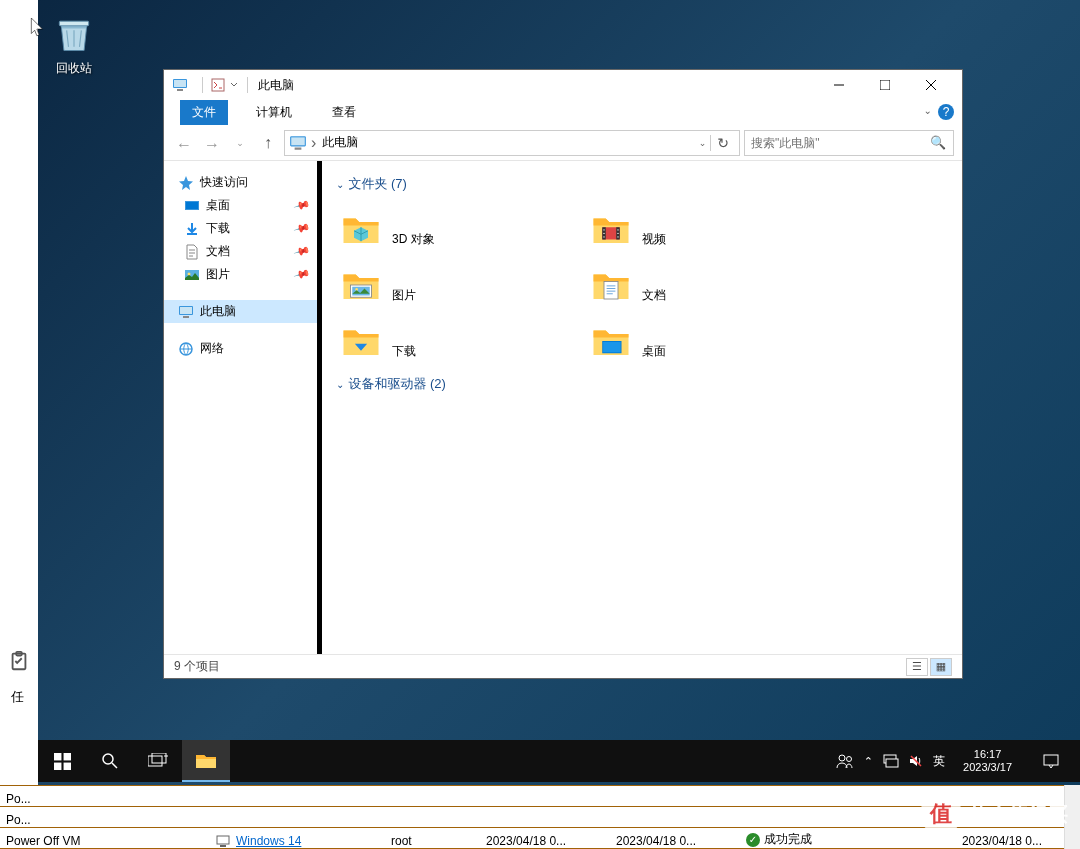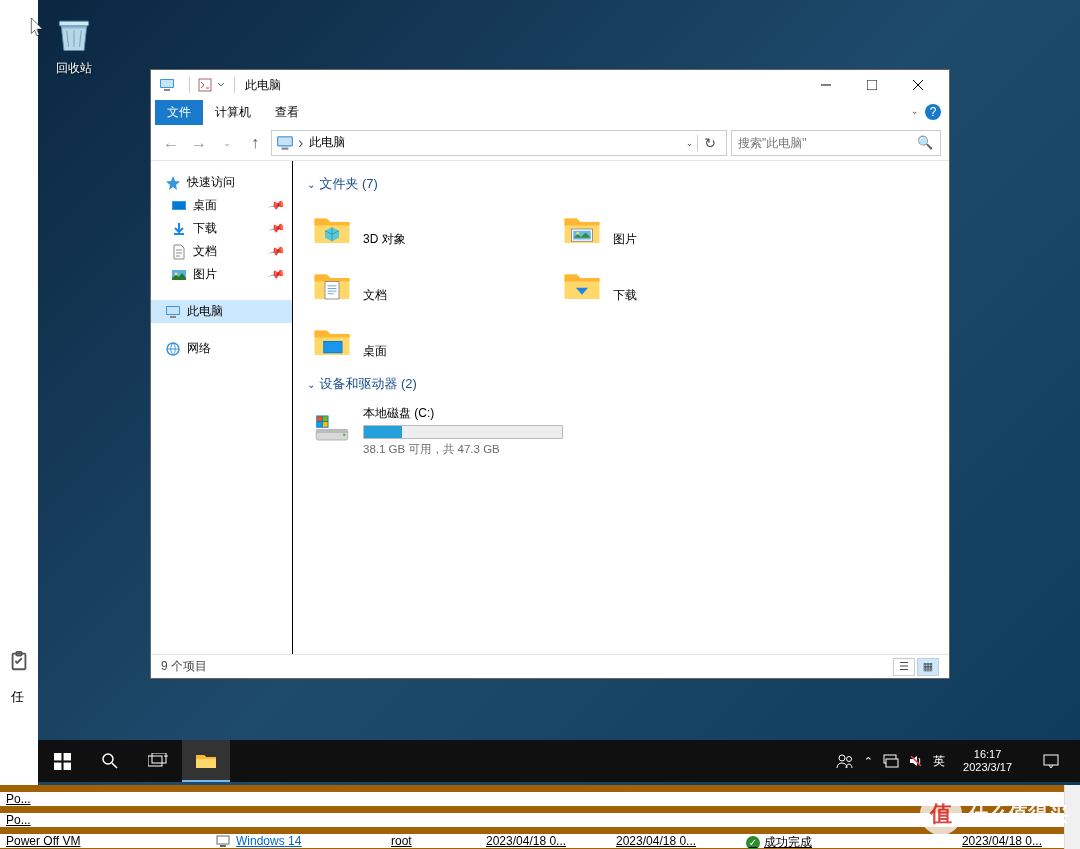--- a/index.html
+++ b/index.html
@@ -7,49 +7,49 @@
 .outer-bg { position: absolute; inset: 0; background: linear-gradient(135deg, #0a2540 0%, #1e4a6b 50%, #0d3a5a 100%); }
 .outer-left { position: absolute; left:0; top:0; width:38px; height:100%; background:#fff; }
 .outer-left-icon { position:absolute; left:8px; top:650px; width:22px; height:22px; color:#555; }
 .outer-left-text { position:absolute; left:11px; top:688px; font-size:13px; }
 
 .desktop-icon { position: absolute; left: 40px; top: 12px; width: 68px; text-align: center; cursor: pointer; }
 .desktop-icon svg { width: 44px; height: 44px; }
 .desktop-icon-label { color: #fff; font-size: 12px; text-shadow: 1px 1px 2px rgba(0,0,0,.8); }
 .cursor { position: absolute; left: 30px; top: 18px; color: #fff; pointer-events:none; }
 
-.explorer { position: absolute; left: 150px; top: 69px; width: 800px; height: 610px; background: #fff; border: 1px solid #666; display: flex; flex-direction: column; }
+.explorer { position: absolute; left: 163px; top: 69px; width: 800px; height: 610px; background: #fff; border: 1px solid #666; display: flex; flex-direction: column; }
 .titlebar { height: 30px; display: flex; align-items: center; padding: 0 8px; background: #fff; }
 .titlebar-icon { width: 16px; height: 16px; margin-right: 6px; }
 .qat { display:flex; gap:4px; align-items:center; }
 .qat-sep { width:1px; height:16px; background:#ccc; margin:0 4px; }
 .titlebar-title { font-size: 12px; margin-left: 6px; flex: 1; }
 .win-controls { display: flex; }
 .win-btn { width: 46px; height: 30px; display: flex; align-items: center; justify-content: center; cursor: pointer; }
 
-.menubar { height: 25px; background: #fff; display: flex; align-items: center; padding-left: 4px; position: relative; }
+.menubar { height: 25px; background: #fff; display: flex; align-items: center; padding-left: 16px; position: relative; gap: 16px; }
 .menu-tab { padding: 4px 12px; font-size: 12px; cursor: pointer; }
 .menu-tab.file { background: #1979ca; color: #fff; }
 .menu-expand { position:absolute; right:30px; top:5px; font-size:10px; color:#666; cursor:pointer; }
 .menu-help { position:absolute; right:8px; top:4px; width:16px; height:16px; border-radius:50%; background:#1979ca; color:#fff; font-size:12px; text-align:center; line-height:16px; cursor:pointer; }
 
 .addrbar { height: 36px; display: flex; align-items: center; padding: 4px 8px; gap: 4px; border-bottom:1px solid #e5e5e5; }
 .nav-arrow { width: 24px; height: 24px; display: flex; align-items:center; justify-content:center; color: #999; cursor:pointer; }
 .nav-arrow.enabled { color: #555; }
 .addrbox { flex: 1; height: 26px; border: 1px solid #ccc; display: flex; align-items: center; padding: 0 4px; }
 .addrbox-icon { width: 18px; height: 18px; margin-right: 4px; }
 .addrbox-text { font-size: 12px; flex: 1; }
 .addrbox-drop { font-size: 9px; color: #666; cursor:pointer; padding:0 4px; }
 .refresh { border-left: 1px solid #ccc; padding: 0 6px; cursor:pointer; font-size:14px; color:#555; }
 .searchbox { width: 210px; height: 26px; border: 1px solid #ccc; display: flex; align-items: center; padding: 0 6px; color: #888; font-size: 12px; }
 .searchbox input { border:none; outline:none; flex:1; font-size:12px; }
 .search-icon { font-size:13px; color:#888; }
 
 .body { flex: 1; display: flex; overflow: hidden; }
-.nav { width: 142px; border-right: 1px solid #000000; padding-top: 10px; overflow-y:auto; }
+.nav { width: 158px; border-right: 5px solid #000000; padding-top: 10px; overflow-y:auto; }
 .nav-item { display: flex; align-items: center; padding: 3px 8px 3px 20px; font-size: 12px; cursor: pointer; position: relative; }
 .nav-item.top { padding-left:14px; font-size:12px; }
 .nav-item.selected { background: #cce8ff; }
 .nav-item svg, .nav-item .nav-ico { width: 16px; height: 16px; margin-right: 6px; flex-shrink:0; }
 .nav-pin { position:absolute; right:8px; color:#888; font-size:11px; transform:rotate(30deg); }
 .nav-group-gap { height:14px; }
 
 .content { flex: 1; padding: 8px 0 8px 14px; overflow-y:auto; }
 .group-header { display: flex; align-items: center; color: #1a4e8c; font-size: 13px; margin: 6px 0 8px 0; cursor:pointer; }
 .group-caret { font-size:10px; margin-right:4px; }
@@ -72,21 +72,21 @@
 
 .taskbar { position: absolute; left: 38px; right: 0; top: 740px; height: 42px; background: #101010; display: flex; align-items: center; color: #fff; }
 .tb-btn { width: 48px; height: 42px; display: flex; align-items: center; justify-content: center; cursor: pointer; }
 .tb-btn.active { background: #333; border-bottom: 2px solid #76b9ed; }
 .tb-spacer { flex: 1; }
 .tb-tray { display: flex; align-items: center; gap: 10px; padding: 0 8px; font-size: 12px; }
 .tb-time { text-align: center; font-size: 11px; line-height: 1.2; padding: 0 8px; }
 .tb-notif { width: 42px; display:flex; align-items:center; justify-content:center; }
 
 .host-tasks { position:absolute; left:0; right:0; top:785px; background:#fff; }
-.host-row { display:flex; height:21px; align-items:flex-start; border-top:7px solid #a16207; font-size:12px;text-decoration:underline; }
+.host-row { display:flex; height:21px; align-items:flex-end; border-top:1px solid #a16207; font-size:12px; }
 .host-cell { padding:0 6px; overflow:hidden; white-space:nowrap; }
 .c-task{width:210px;} .c-target{width:175px; color:#0066cc; display:flex; align-items:center; gap:6px;} .c-user{width:95px;} .c-queue{width:130px;} .c-start{width:130px;} .c-status{width:105px; display:flex; align-items:center; gap:4px;} .c-right{flex:1; text-align:right; padding-right:20px;} .c-end{width:18px; color:#888;}
 .status-ok { width:14px; height:14px; border-radius:50%; background:#2a8c2a; color:#fff; font-size:10px; display:flex; align-items:center; justify-content:center; }
 .host-scroll { position:absolute; right:0; top:0; bottom:0; width:16px; background:#f0f0f0; border-left:1px solid #ddd; }
 
 .watermark { position:absolute; right:12px; bottom:14px; display:flex; align-items:center; gap:6px; color:#fff; font-size:20px; font-weight:bold; opacity:.9; pointer-events:none; }
 .watermark-badge { width:42px; height:42px; border-radius:50%; background:rgba(255,255,255,.85); color:#d33; display:flex; align-items:center; justify-content:center; font-size:22px; }
 </style>
 </head>
 <body>
@@ -253,20 +253,36 @@
               <path d="M4 12h14l4 4h22v4H4z" fill="#ffb733"></path>
               <path d="M24 22l8 4v8l-8 4-8-4v-8z" fill="#5ac8d8"></path>
               <path d="M24 22v16M16 26l8 4 8-4" stroke="#2a98a8" fill="none"></path>
             </svg>
             <span class="folder-label">3D 对象</span>
           </div>
         <div class="folder-item">
             <svg class="folder-icon" viewBox="0 0 48 48">
               <path d="M4 12h14l4 4h22v24H4z" fill="#ffd86b"></path>
               <path d="M4 12h14l4 4h22v4H4z" fill="#ffb733"></path>
+              <rect x="14" y="22" width="20" height="14" fill="#d44" rx="1"></rect>
+              <rect x="14" y="22" width="4" height="14" fill="#333"></rect>
+              <rect x="30" y="22" width="4" height="14" fill="#333"></rect>
+              <circle cx="16" cy="25" r=".8" fill="#fff"></circle>
+              <circle cx="16" cy="29" r=".8" fill="#fff"></circle>
+              <circle cx="16" cy="33" r=".8" fill="#fff"></circle>
+              <circle cx="32" cy="25" r=".8" fill="#fff"></circle>
+              <circle cx="32" cy="29" r=".8" fill="#fff"></circle>
+              <circle cx="32" cy="33" r=".8" fill="#fff"></circle>
+            </svg>
+            <span class="folder-label">视频</span>
+          </div>
+        <div class="folder-item">
+            <svg class="folder-icon" viewBox="0 0 48 48">
+              <path d="M4 12h14l4 4h22v24H4z" fill="#ffd86b"></path>
+              <path d="M4 12h14l4 4h22v4H4z" fill="#ffb733"></path>
               <rect x="12" y="24" width="24" height="14" fill="#fff" stroke="#888"></rect>
               <rect x="14" y="26" width="20" height="10" fill="#6ab8e8"></rect>
               <circle cx="19" cy="29" r="1.5" fill="#ffe066"></circle>
               <path d="M14 34l5-4 4 3 5-5 6 6H14z" fill="#3a8a3a"></path>
             </svg>
             <span class="folder-label">图片</span>
           </div>
         <div class="folder-item">
             <svg class="folder-icon" viewBox="0 0 48 48">
               <path d="M4 12h14l4 4h22v24H4z" fill="#ffd86b"></path>
@@ -293,39 +309,20 @@
             </svg>
             <span class="folder-label">桌面</span>
           </div>
       </div>
 
       <div class="group-header">
           <span class="group-caret">⌄</span>
           <span>设备和驱动器 (2)</span>
         </div>
       <div class="folder-grid">
-        <div class="device-item">
-          <svg class="device-icon" viewBox="0 0 48 48">
-              <rect x="6" y="28" width="36" height="12" rx="2" fill="#d8d8d8" stroke="#aaa"></rect>
-              <rect x="6" y="28" width="36" height="4" fill="#bbb"></rect>
-              <circle cx="38" cy="34" r="1.5" fill="#6a6"></circle>
-              <rect x="6" y="12" width="14" height="14" fill="#0078d4"></rect>
-              <rect x="7" y="13" width="5.5" height="5.5" fill="#f25022"></rect>
-              <rect x="13.5" y="13" width="5.5" height="5.5" fill="#7fba00"></rect>
-              <rect x="7" y="19.5" width="5.5" height="5.5" fill="#00a4ef"></rect>
-              <rect x="13.5" y="19.5" width="5.5" height="5.5" fill="#ffb900"></rect>
-            </svg>
-          <div class="device-info">
-            <div class="device-name">本地磁盘 (C:)</div>
-            <div class="device-bar">
-                <div class="device-fill" style="width:19%"></div>
-              </div>
-            <div class="device-stats">38.1 GB 可用，共 47.3 GB</div>
-          </div>
-        </div>
       </div>
     </div>
   </div>
 
   <div class="statusbar">
     <span>9 个项目</span>
     <div class="statusbar-right">
       <div class="view-toggle">☰</div>
       <div class="view-toggle" style="background:#cce8ff">▦</div>
     </div>

